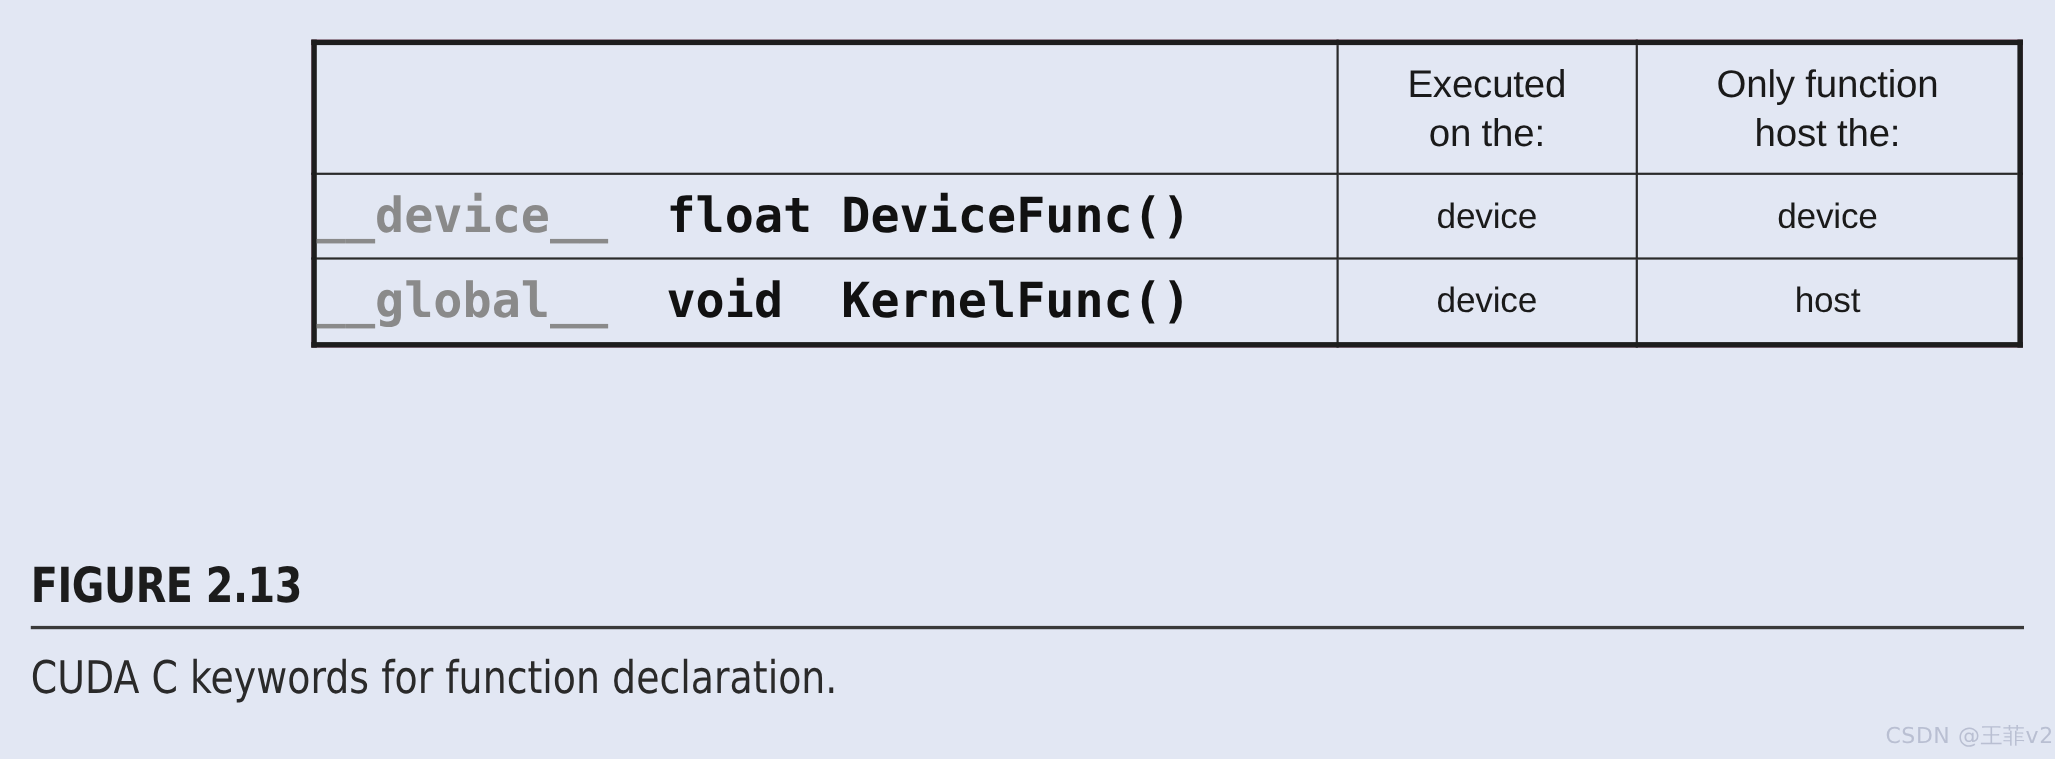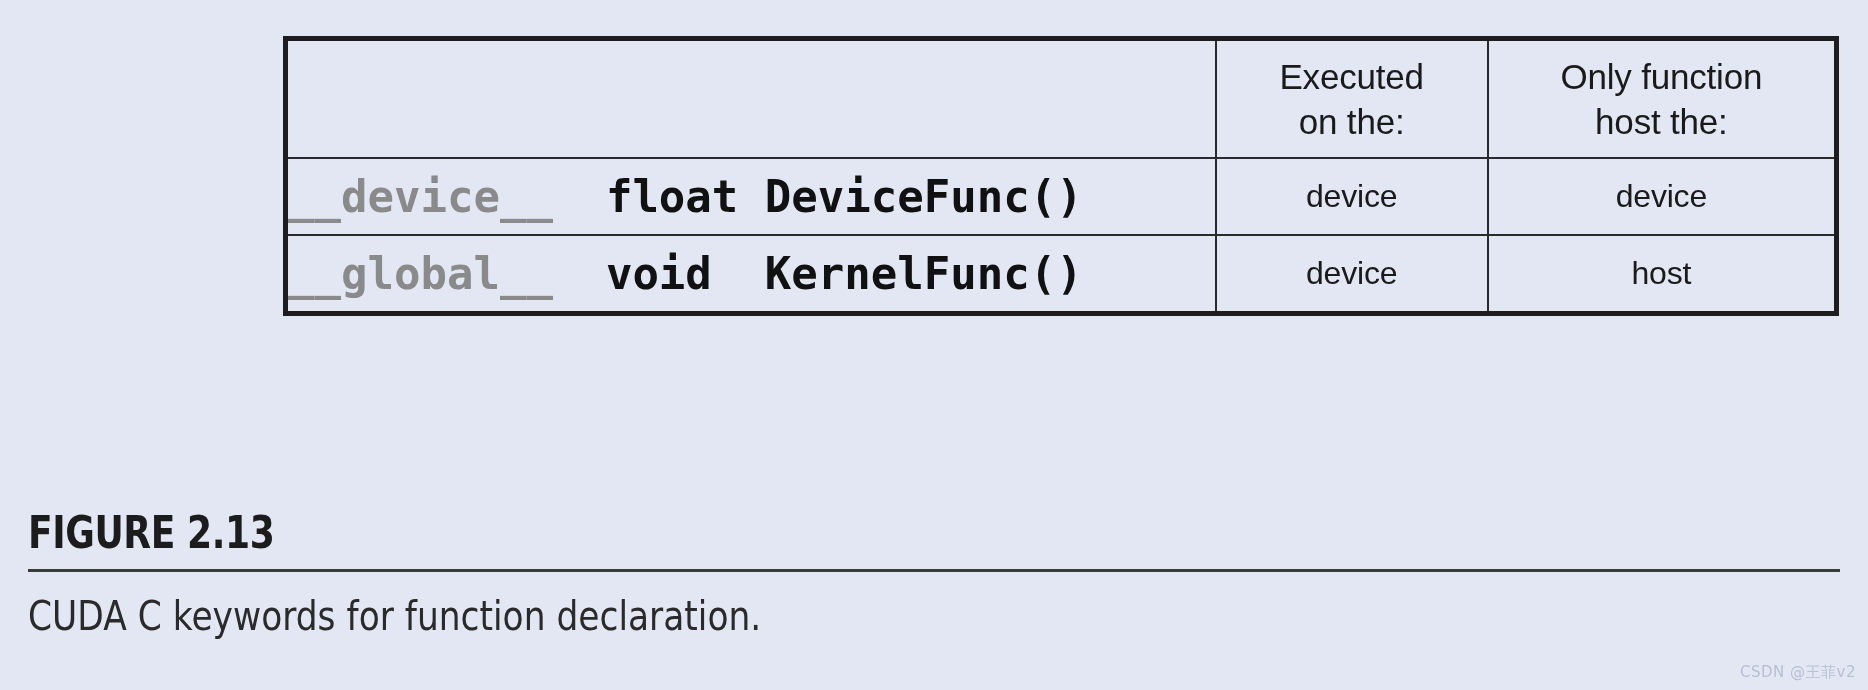--- a/index.html
+++ b/index.html
@@ -114,23 +114,23 @@
     color: #2a2a2a;
     transform: scaleX(0.84);
     transform-origin: left center;
     white-space: nowrap;
     line-height: 1.1;
   }
 
   
   .watermark {
     position: absolute;
-    right: 12px;
+    right: 1px;
     bottom: 8px;
-    font-size: 15px;
+    font-size: 20px;
     color: #b9bfd2;
     font-family: "DejaVu Sans", sans-serif;
     letter-spacing: 0.5px;
   }
 </style>
 </head>
 <body>
 
 <div class="figure-area">
   <table class="cuda-table">

